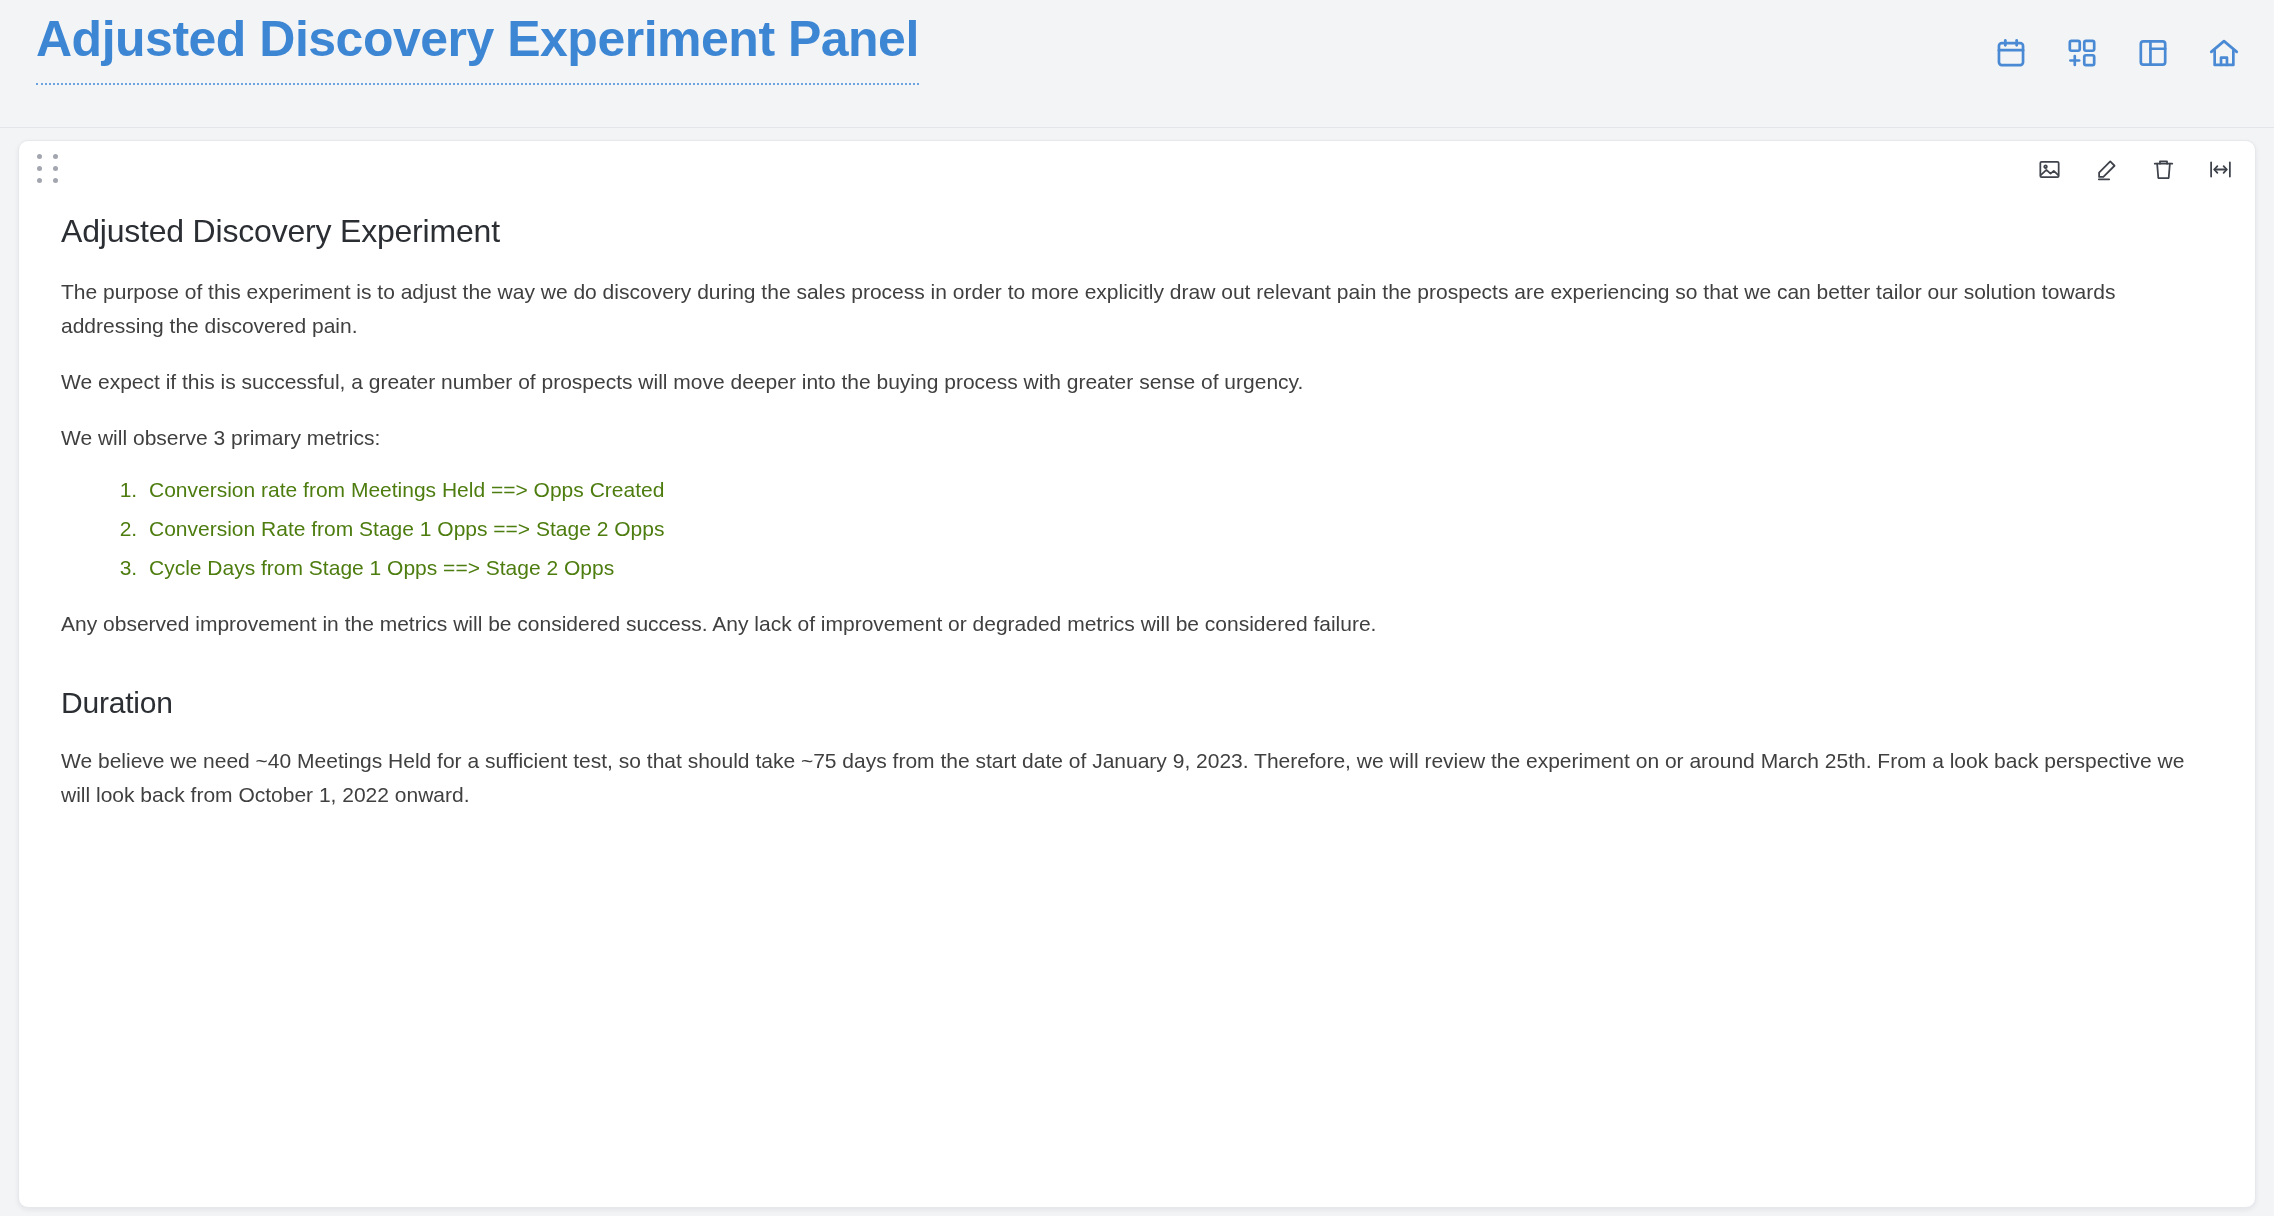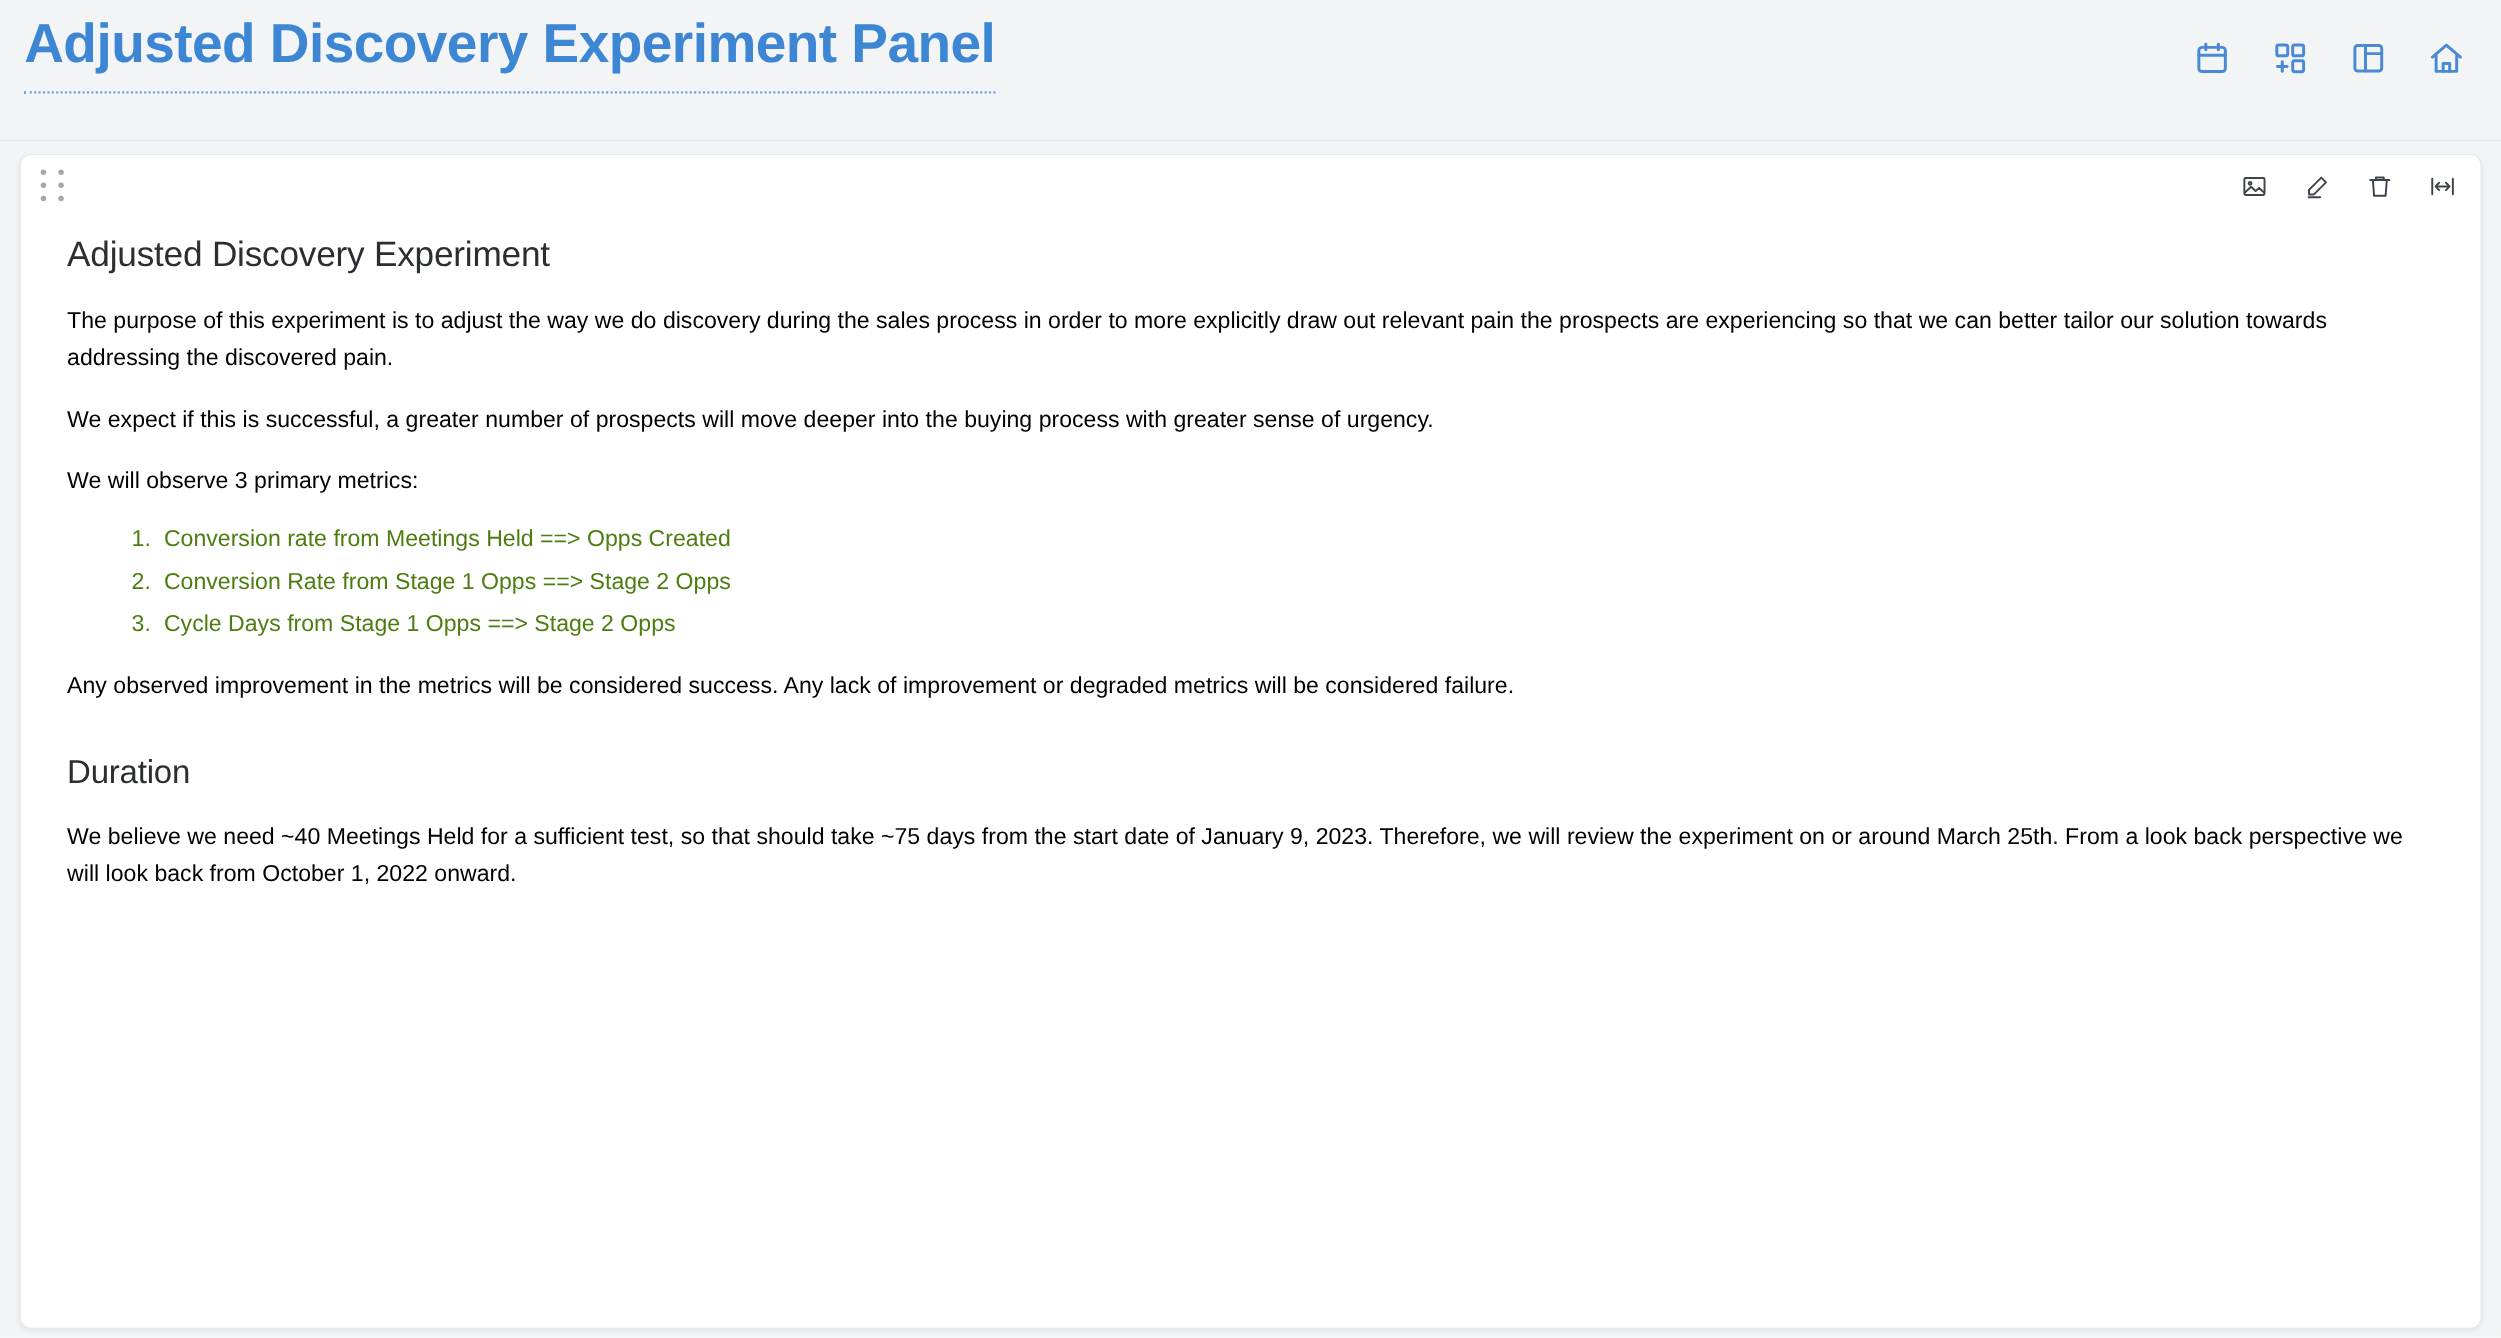--- a/index.html
+++ b/index.html
@@ -20,21 +20,21 @@
     height: 128px;
     background: #f3f4f6;
     border-bottom: 1px solid #e3e5e9;
     display: flex;
     align-items: flex-start;
     justify-content: space-between;
     padding: 0;
     position: relative;
   }
   .page-title-wrap {
-    padding-left: 22px;
+    padding-left: 36px;
     padding-top: 8px;
   }
   .page-title {
     font-size: 50px;
     font-weight: 700;
     color: #3d86d4;
     line-height: 1.25;
     letter-spacing: -0.5px;
     display: inline-block;
     border-bottom: 2px dotted #6aa3e0;
@@ -124,21 +124,21 @@
     font-size: 30px;
     font-weight: 400;
     color: #2b2e33;
     margin: 42px 0 0 0;
     line-height: 1.3;
     letter-spacing: -0.2px;
   }
   .doc p {
     font-size: 21px;
     font-weight: 400;
-    color: #000000;
+    color: #404040;
     line-height: 1.62;
     margin: 22px 0 0 0;
     max-width: 2130px;
   }
   .doc ol {
     font-size: 21px;
     color: #4d7c0f;
     line-height: 1.62;
     margin: 18px 0 0 0;
     padding-left: 82px;

